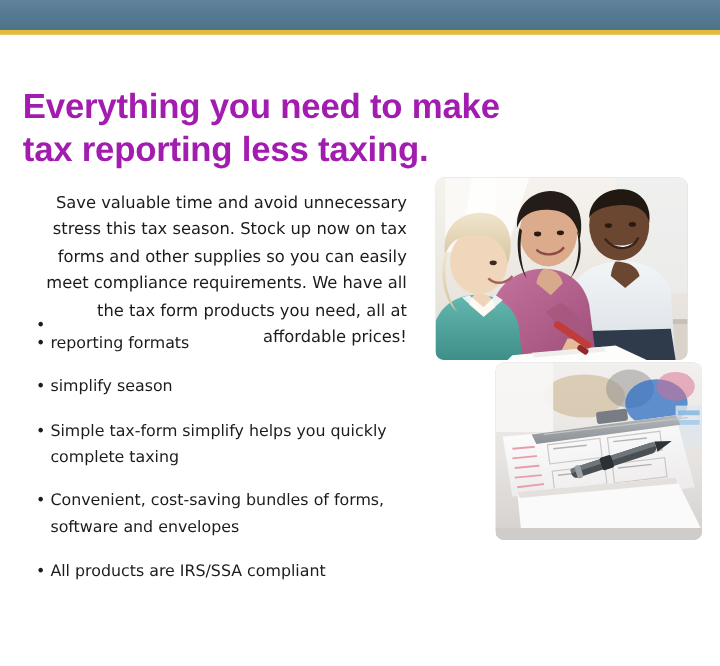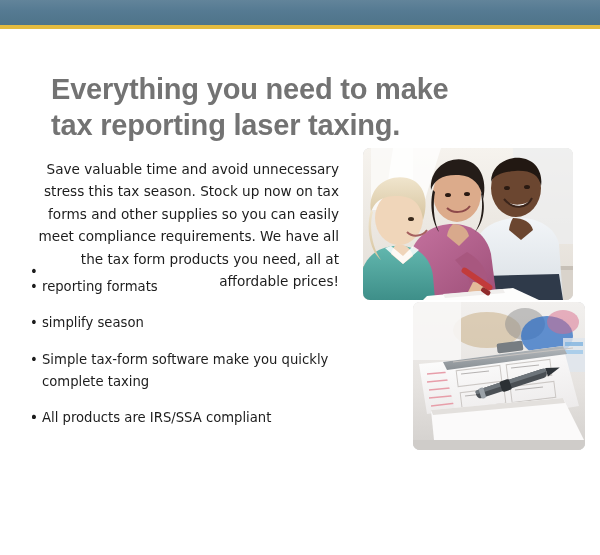--- a/index.html
+++ b/index.html
@@ -31,27 +31,26 @@
     height: 4px;
     background: #e3bb3f;
   }
 
   
   #headline {
     position: absolute;
     left: 19px;
     top: 52px;
     width: 470px;
-    color: #737373;
+    color: #a21caf;
     font-size: 29px;
     font-weight: bold;
     line-height: 36px;
     letter-spacing: -0.2px;
     font-family: "Liberation Sans", sans-serif;
-    margin-left: 32px;
   }
   #headline .hl-line { display: block; white-space: nowrap; }
 
   
   #intro {
     position: absolute;
     left: 19px;
     top: 144px;
     width: 320px;
     color: #1c1c1c;
@@ -115,21 +114,21 @@
   .photo svg { display: block; width: 100%; height: 100%; }
 </style>
 </head>
 <body>
 
 <div id="top-band"></div>
 <div id="top-rule"></div>
 
 <h1 id="headline">
   <span class="hl-line">Everything you need to make</span>
-  <span class="hl-line">tax reporting laser taxing.</span>
+  <span class="hl-line">tax reporting less taxing.</span>
 </h1>
 
 <p id="intro">Save valuable time and avoid unnecessary stress this tax season. Stock up now on tax forms and other supplies so you can easily meet compliance requirements. We have all the tax form products you need, all at affordable prices!</p>
 
 <ul id="bullets">
   <li>
     <span class="bullet-dot">•</span>
     <span class="bullet-text">
     </span>
   </li>
@@ -141,27 +140,29 @@
   </li>
   <li>
     <span class="bullet-dot">•</span>
     <span class="bullet-text">
       <span class="ln">simplify season</span>
     </span>
   </li>
   <li>
     <span class="bullet-dot">•</span>
     <span class="bullet-text">
-      <span class="ln">Simple tax-form software make you quickly</span>
+      <span class="ln">Simple tax-form simplify helps you quickly</span>
       <span class="ln">complete taxing</span>
     </span>
   </li>
   <li>
     <span class="bullet-dot">•</span>
     <span class="bullet-text">
+      <span class="ln">Convenient, cost-saving bundles of forms,</span>
+      <span class="ln">software and envelopes</span>
     </span>
   </li>
   <li>
     <span class="bullet-dot">•</span>
     <span class="bullet-text">
       <span class="ln">All products are IRS/SSA compliant</span>
     </span>
   </li>
 </ul>
 

